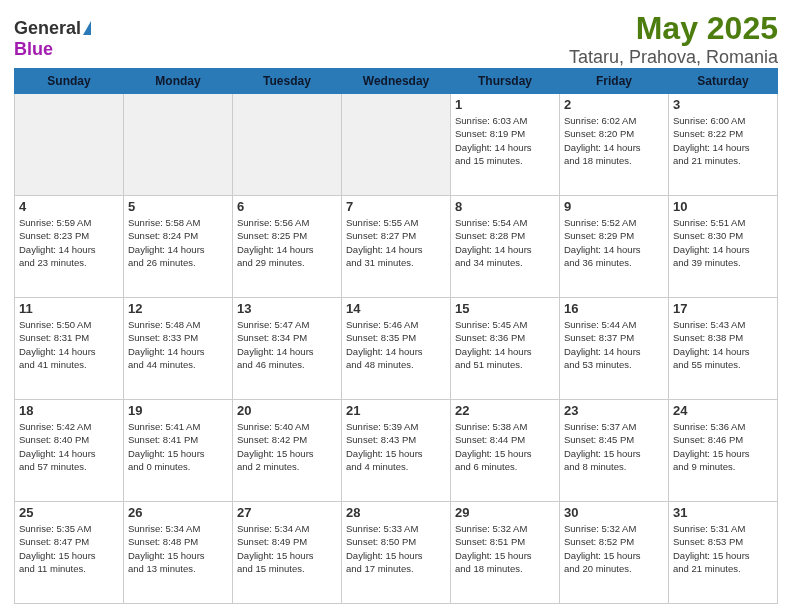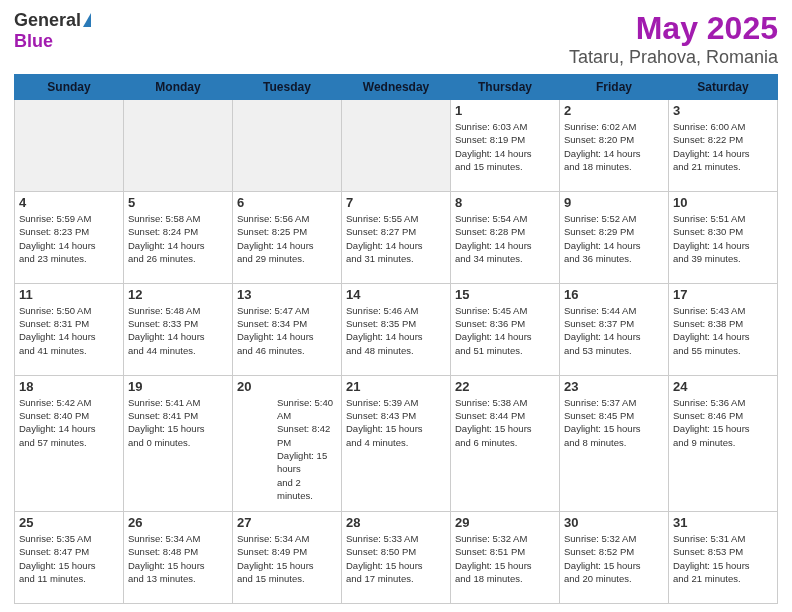--- a/index.html
+++ b/index.html
@@ -13,22 +13,21 @@
     .page {
       width: 792px;
       height: 612px;
       padding: 10px 14px 8px 14px;
       display: flex;
       flex-direction: column;
     }
     .header {
       display: flex;
       justify-content: space-between;
-      align-items: flex-start;
-      margin-bottom: 6px;
+      align-items: center;
     }
     .logo {
       display: flex;
       flex-direction: column;
       align-items: flex-start;
     }
     .logo-text {
       display: flex;
       align-items: center;
     }
@@ -49,21 +48,21 @@
       border-bottom: 14px solid #2a7ab8;
       margin-left: 2px;
       margin-bottom: 2px;
     }
     .title-block {
       text-align: right;
     }
     .title-month {
       font-size: 32px;
       font-weight: bold;
-      color: #a21caf;
+      color: #4d7c0f;
     }
     .title-location {
       font-size: 18px;
       color: #555;
     }
     .calendar {
       flex: 1;
       border: 1px solid #ccc;
       border-collapse: collapse;
       width: 100%;
@@ -273,21 +272,21 @@
           </td>
           <td>
             <span class="day-num">19</span>
             <div class="day-info" style="white-space: pre-line;">Sunrise: 5:41 AM
 Sunset: 8:41 PM
 Daylight: 15 hours
 and 0 minutes.</div>
           </td>
           <td>
             <span class="day-num">20</span>
-            <div class="day-info" style="white-space: pre-line; margin-left: 40px;">Sunrise: 5:40 AM
+            <div class="day-info" style="white-space: pre-line;">Sunrise: 5:40 AM
 Sunset: 8:42 PM
 Daylight: 15 hours
 and 2 minutes.</div>
           </td>
           <td>
             <span class="day-num">21</span>
             <div class="day-info" style="white-space: pre-line;">Sunrise: 5:39 AM
 Sunset: 8:43 PM
 Daylight: 15 hours
 and 4 minutes.</div>

